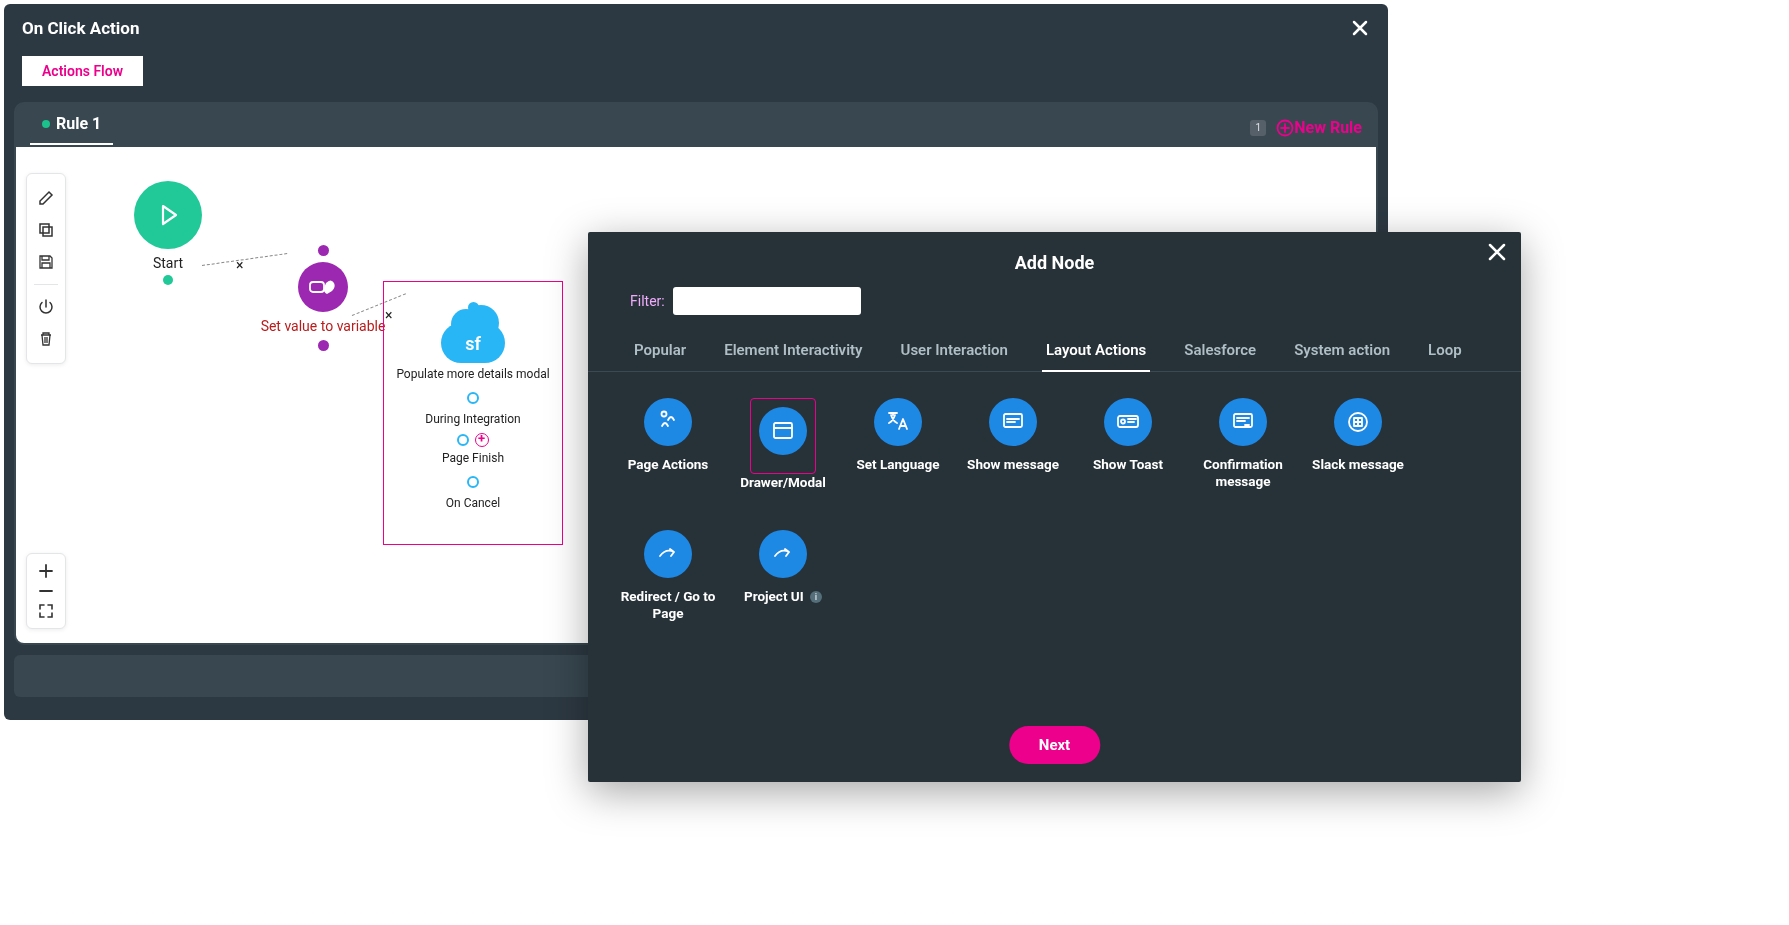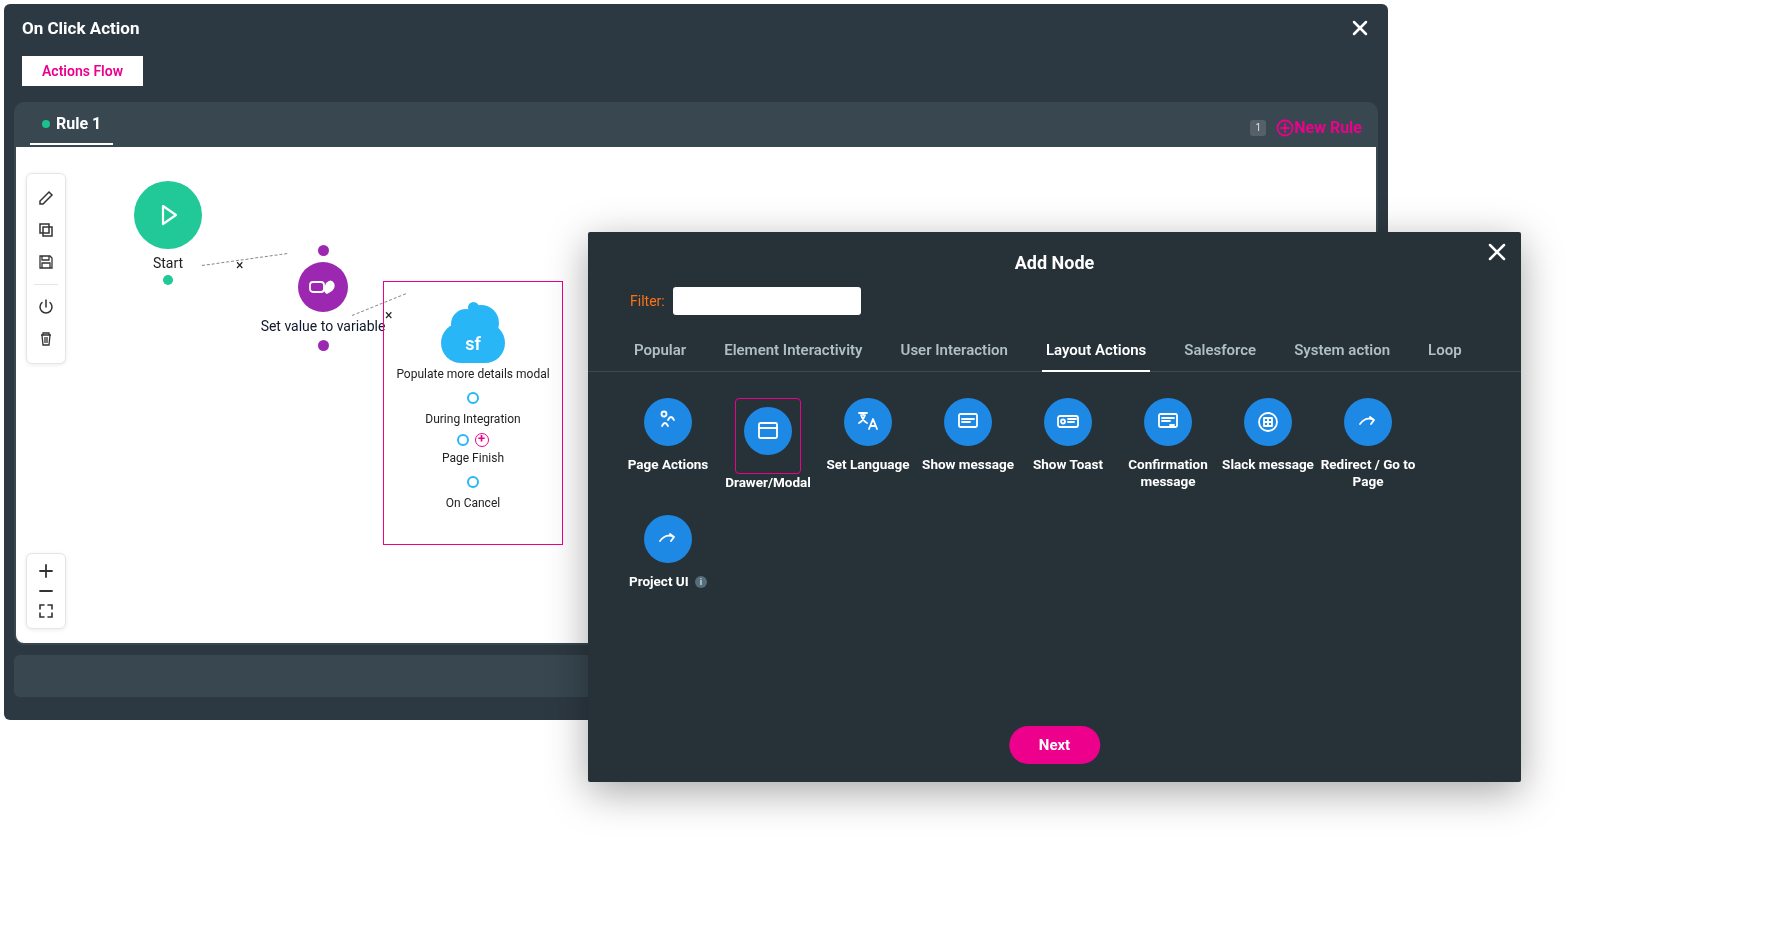--- a/index.html
+++ b/index.html
@@ -30,21 +30,21 @@
 
   
   .start-node { position:absolute; left:118px; top:34px; text-align:center; }
   .start-circle { width:68px; height:68px; background:#20c997; border-radius:50%; display:flex; align-items:center; justify-content:center; margin:0 auto; }
   .start-label { margin-top:6px; font-size:14px; color:#222; }
   .teal-dot { width:10px; height:10px; background:#20c997; border-radius:50%; margin:4px auto 0; }
 
   .var-node { position:absolute; left:232px; top:98px; text-align:center; width:150px; }
   .purp-dot-top { width:11px; height:11px; background:#9c27b0; border-radius:50%; margin:0 auto 6px; }
   .var-circle { width:50px; height:50px; background:#9c27b0; border-radius:50%; margin:0 auto; display:flex; align-items:center; justify-content:center; }
-  .var-label { margin-top:6px; font-size:14px; color:#0f172a; }
+  .var-label { margin-top:6px; font-size:14px; color:#b91c1c; }
   .purp-dot-bot { width:11px; height:11px; background:#9c27b0; border-radius:50%; margin:6px auto 0; }
 
   .sf-frame { position:absolute; left:367px; top:134px; width:180px; height:264px; border:1.5px solid #ec008c; text-align:center; padding:20px 8px 0; }
   .cloud-wrap { margin-top:4px; position:relative; display:flex; justify-content:center; }
   .cloud-dot { width:11px; height:11px; background:#29b6f6; border-radius:50%; margin-bottom:6px; }
   .cloud { width:64px; height:40px; background:#29b6f6; border-radius:20px; position:relative; display:flex; align-items:center; justify-content:center; color:#fff; font-weight:600; font-size:18px; }
   .cloud::before { content:""; position:absolute; width:30px; height:30px; background:#29b6f6; border-radius:50%; top:-14px; left:10px; }
   .cloud::after { content:""; position:absolute; width:36px; height:36px; background:#29b6f6; border-radius:50%; top:-18px; right:6px; }
   .sf-text { font-size:12px; color:#222; margin-top:4px; line-height:1.3; }
   .ring { width:12px; height:12px; border:2px solid #29b6f6; border-radius:50%; display:inline-block; }
@@ -55,29 +55,29 @@
   .xmark { position:absolute; font-size:14px; color:#222; }
 
   
   .conn { position:absolute; border-top:1.5px dashed #888; transform-origin:left center; }
 
   
   .add-panel { position:absolute; left:588px; top:232px; width:933px; height:550px; background:#263238; color:#fff; box-shadow:0 10px 40px rgba(0,0,0,0.35); border-radius:2px; }
   .ap-close { position:absolute; right:14px; top:10px; cursor:pointer; }
   .ap-title { text-align:center; font-weight:700; padding:20px 0 14px; font-size:18px; }
   .ap-filter { display:flex; align-items:center; gap:8px; padding:0 42px 18px; }
-  .ap-filter label { color:#f97316; font-size:14px; }
+  .ap-filter label { color:#f0abfc; font-size:14px; }
   .ap-filter input { width:188px; height:28px; border:none; background:#fff; border-radius:3px; padding:0 8px; font-size:14px; }
 
   .ap-tabs { display:flex; gap:30px; padding:0 42px; border-bottom:1px solid #3b4a52; }
   .ap-tab { padding:8px 4px 12px; color:#b0bec5; font-weight:600; font-size:15px; cursor:pointer; position:relative; }
   .ap-tab.active { color:#fff; }
   .ap-tab.active::after { content:""; position:absolute; left:0; right:0; bottom:-1px; height:2px; background:#fff; }
 
-  .ap-grid { padding:26px 30px 10px; display:flex; flex-wrap:wrap; gap:0; }
+  .ap-grid { padding:26px 30px 10px; display:flex; flex-wrap:wrap; gap:15px; }
   .ap-item { width:100px; text-align:center; margin:0 0 24px; cursor:pointer; }
   .ap-icon { width:48px; height:48px; background:#1e88e5; border-radius:50%; margin:0 auto 10px; display:flex; align-items:center; justify-content:center; }
   .ap-item.sel .ap-icon-outer { border:1.5px solid #ec008c; border-radius:4px; padding:8px; display:inline-block; }
   .ap-label { font-weight:700; font-size:13.5px; line-height:1.25; }
   .ap-label .info { display:inline-block; width:12px; height:12px; background:#546e7a; color:#cfd8dc; border-radius:50%; font-size:9px; line-height:12px; vertical-align:middle; margin-left:3px; }
 
   .ap-next { position:absolute; bottom:18px; left:50%; transform:translateX(-50%); background:#ec008c; color:#fff; border:none; border-radius:22px; padding:10px 30px; font-weight:700; font-size:15px; cursor:pointer; }
 
   svg { display:block; }
 </style>

